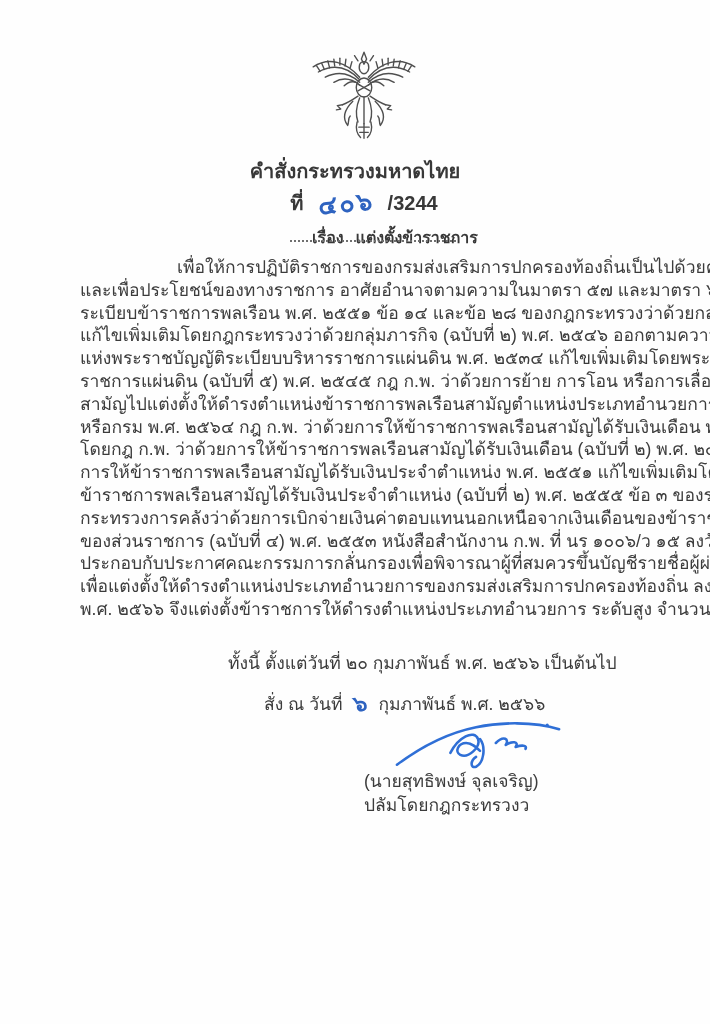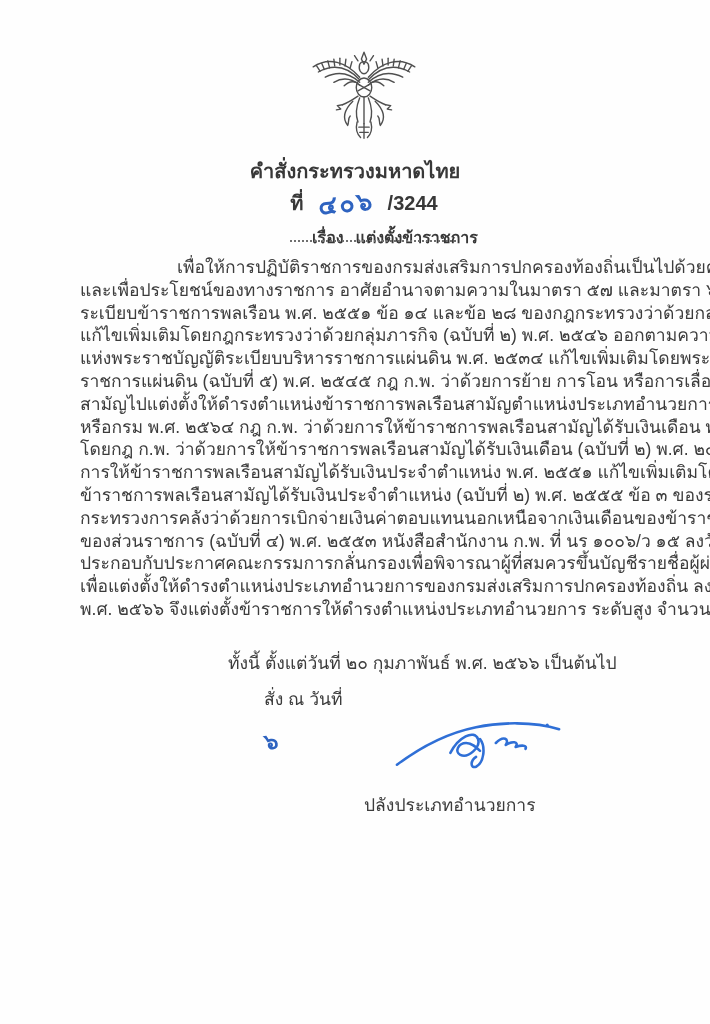--- a/index.html
+++ b/index.html
@@ -43,21 +43,21 @@
   }
   .body-line{white-space:nowrap;height:22.8px;}
   .body-line.indent{text-indent:97px;}
   .effective-line{
     position:absolute;left:180px;top:649px;
     font-size:17.5px;white-space:nowrap;color:#3c3c3c;margin-left:48px;
   }
   .issued-line{
     position:absolute;left:264px;top:685px;
     font-size:17.5px;white-space:nowrap;color:#3c3c3c;
-    display:flex;align-items:baseline;gap:10px;flex-direction:column;
+    display:flex;align-items:baseline;gap:10px;
   }
   .issued-line .handwritten{font-size:22px;transform:rotate(-8deg) translateY(1px);}
   
   .signature{position:absolute;left:393px;top:713px;width:178px;height:60px;}
   .signature svg{width:100%;height:100%;}
   .signer-name{
     position:absolute;left:364px;top:767px;
     font-size:17.5px;white-space:nowrap;color:#3c3c3c;
   }
   .signer-title{
@@ -158,27 +158,29 @@
     <div class="body-line">ประกอบกับประกาศคณะกรรมการกลั่นกรองเพื่อพิจารณาผู้ที่สมควรขึ้นบัญชีรายชื่อผู้ผ่านการกลั่นกรอง</div>
     <div class="body-line">เพื่อแต่งตั้งให้ดำรงตำแหน่งประเภทอำนวยการของกรมส่งเสริมการปกครองท้องถิ่น ลงวันที่ ๒๗ มกราคม</div>
     <div class="body-line">พ.ศ. ๒๕๖๖ จึงแต่งตั้งข้าราชการให้ดำรงตำแหน่งประเภทอำนวยการ ระดับสูง จำนวน ๑ ราย ดังบัญชี</div>
   </div>
 
   <div class="effective-line">ทั้งนี้ ตั้งแต่วันที่ ๒๐  กุมภาพันธ์ พ.ศ. ๒๕๖๖ เป็นต้นไป</div>
 
   <div class="issued-line">
     <span>สั่ง ณ วันที่</span>
     <span class="handwritten">๖</span>
+    <span>กุมภาพันธ์ พ.ศ. ๒๕๖๖</span>
   </div>
 
   <div class="signature">
     <svg viewBox="0 0 180 60" fill="none" stroke="#2f6fd6" stroke-width="2.6" stroke-linecap="round" stroke-linejoin="round">
       <path d="M4 52 C28 34 54 20 84 14 C108 9 142 8 168 16"></path>
       <path d="M58 40 C66 24 82 16 86 26 C89 34 76 46 68 42 C62 39 66 30 74 30 C80 30 84 34 88 38"></path>
       <path d="M88 26 C94 34 92 50 84 54 C78 56 78 48 84 44"></path>
       <path d="M104 30 C112 22 118 26 114 32 C120 28 128 28 124 34 C130 32 136 32 134 36"></path>
       <circle cx="156" cy="12" r="1.6" fill="#2f6fd6" stroke="none"></circle>
     </svg>
   </div>
 
-  <div class="signer-title">ปลังประเภทอำนวยการ</div>
+  <div class="signer-name">(นายสุทธิพงษ์ จุลเจริญ)</div>
+  <div class="signer-title">ปลัมโดยกฎกระทรวงว</div>
 
 </div>
 
 </body></html>

